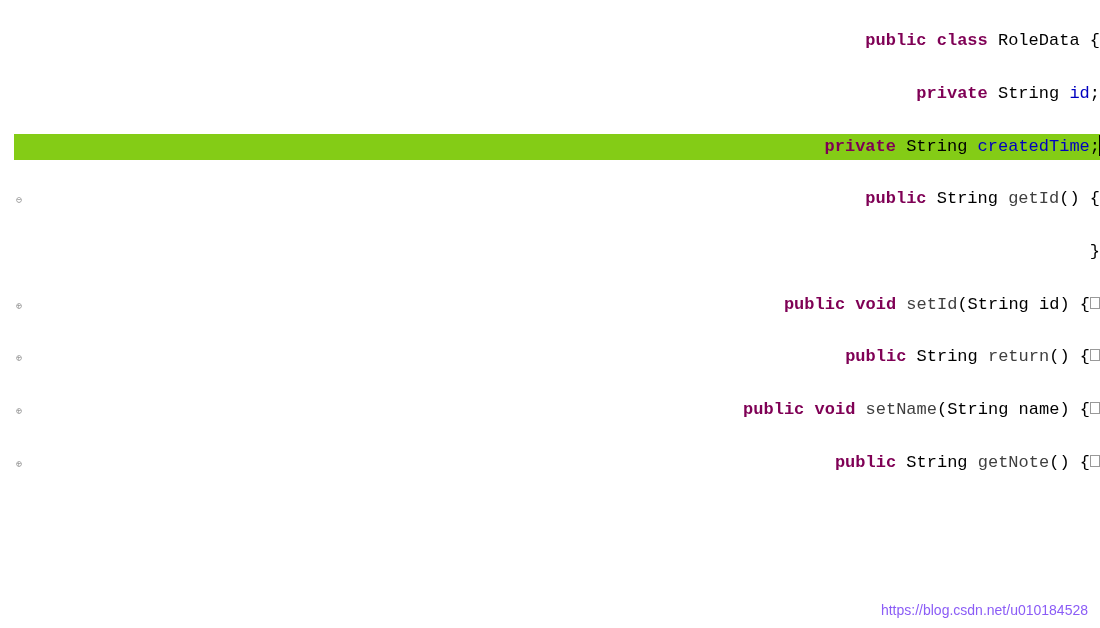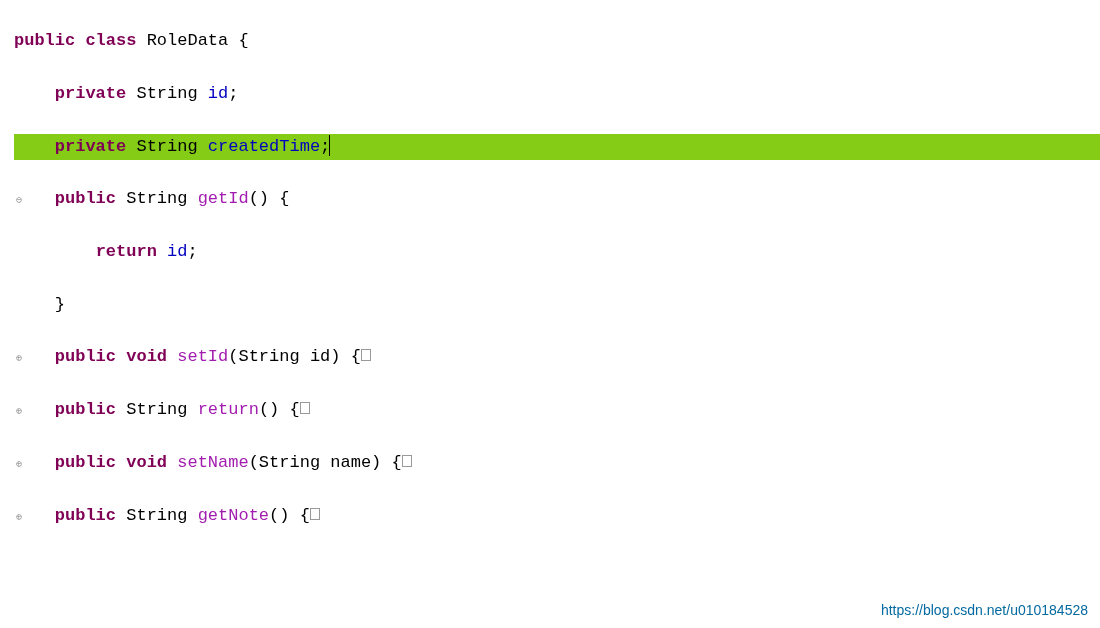--- a/index.html
+++ b/index.html
@@ -17,31 +17,32 @@
   }
   .editor {
     position: relative;
     white-space: pre;
     padding-left: 14px;
     padding-top: 2px;
   }
   .line {
     display: block;
     position: relative;
+    text-align: right;
   }
   .hl {
     background: #84cc16;
     display: block;
     width: 100%;
   }
   .kw   { color: #7f0055; font-weight: bold; }   
   .type { color: #000; }                          
   .decl { color: #000; }                          
   .field{ color: #0000c0; }                       
-  .meth { color: #a21caf; }                       
+  .meth { color: #404040; }                       
   .pn   { color: #000; }                          
   .cursor {
     border-left: 1px solid #000;
     display: inline-block;
     height: 1.2em;
     vertical-align: text-bottom;
     margin-left: -1px;
   }
   .foldbox {
     display: inline-block;
@@ -58,35 +59,34 @@
     left: 2px;
     color: #999;
     font-size: 10px;
     top: 7px;
     user-select: none;
   }
   .watermark {
     position: absolute;
     right: 12px;
     bottom: 6px;
-    color: #0369a1;
+    color: #8b5cf6;
     font-family: Arial, sans-serif;
     font-size: 14px;
     pointer-events: none;
   }
 </style>
 </head>
 <body>
 
 <div class="editor">
 <span class="line"><span class="kw">public</span> <span class="kw">class</span> <span class="decl">RoleData</span> <span class="pn">{</span></span>
 <span class="line">    <span class="kw">private</span> <span class="type">String</span> <span class="field">id</span><span class="pn">;</span></span>
 <span class="line hl">    <span class="kw">private</span> <span class="type">String</span> <span class="field">createdTime</span><span class="pn">;</span><span class="cursor"></span></span>
 <span class="line"><span class="gut">⊖</span>    <span class="kw">public</span> <span class="type">String</span> <span class="meth">getId</span><span class="pn">()</span><span class="pn"> {</span></span>
-<span class="line">        <span class="kw">return</span> <span class="field">id</span><span class="pn">;</span></span>
 <span class="line">    <span class="pn">}</span></span>
 <span class="line"><span class="gut">⊕</span>    <span class="kw">public</span> <span class="kw">void</span> <span class="meth">setId</span><span class="pn">(String id)</span><span class="pn"> {</span><span class="foldbox"></span></span>
 <span class="line"><span class="gut">⊕</span>    <span class="kw">public</span> <span class="type">String</span> <span class="meth">return</span><span class="pn">()</span><span class="pn"> {</span><span class="foldbox"></span></span>
 <span class="line"><span class="gut">⊕</span>    <span class="kw">public</span> <span class="kw">void</span> <span class="meth">setName</span><span class="pn">(String name)</span><span class="pn"> {</span><span class="foldbox"></span></span>
 <span class="line"><span class="gut">⊕</span>    <span class="kw">public</span> <span class="type">String</span> <span class="meth">getNote</span><span class="pn">()</span><span class="pn"> {</span><span class="foldbox"></span></span>
 
 
 
 
 

